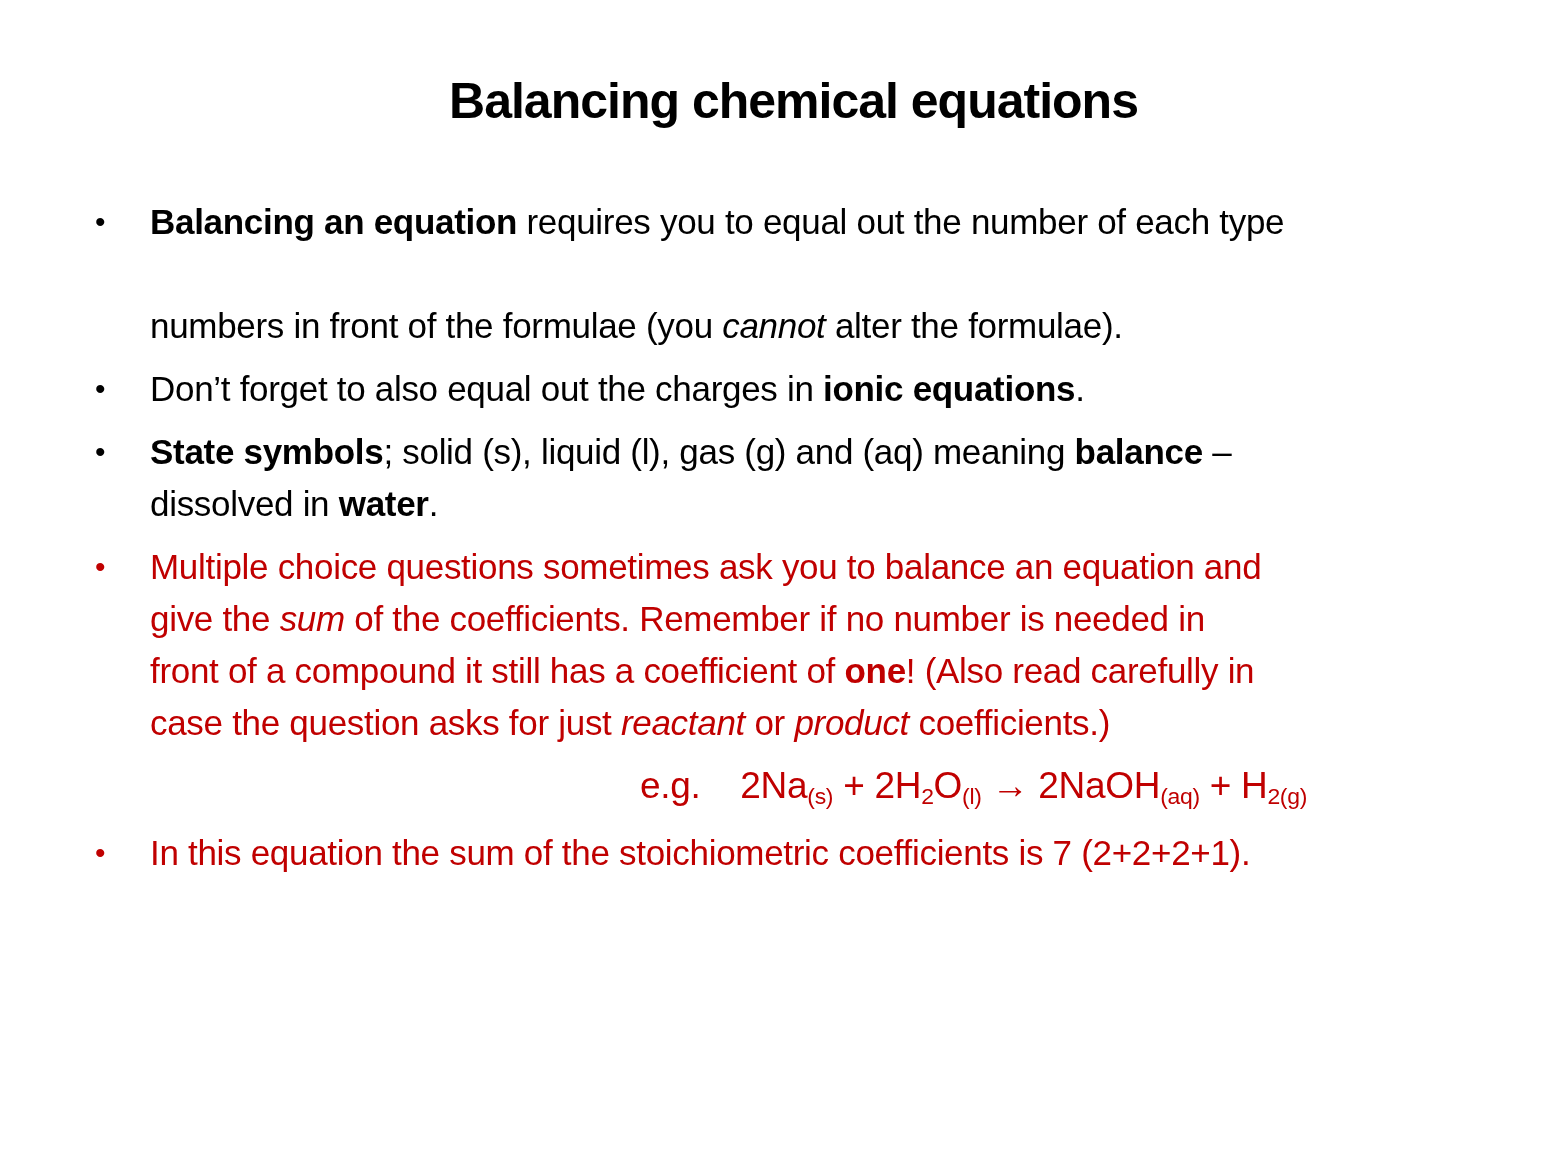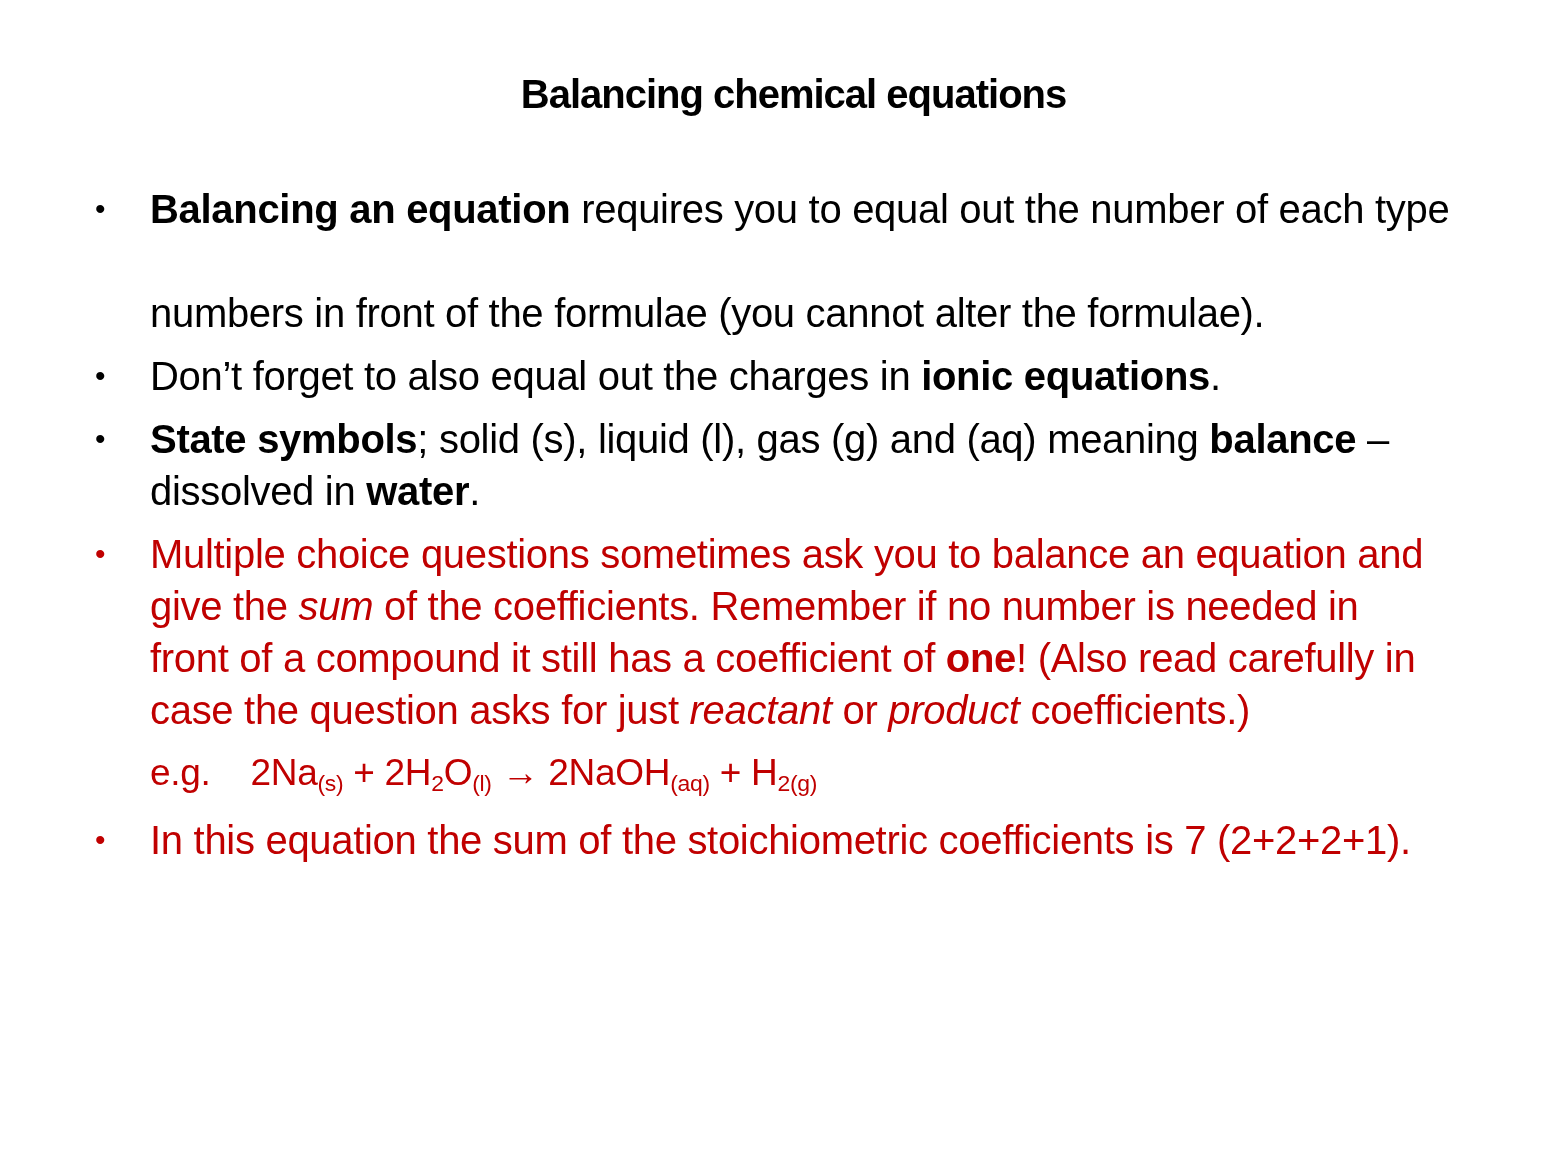--- a/index.html
+++ b/index.html
@@ -9,21 +9,21 @@
     width: 1547px;
     height: 1160px;
     background: #ffffff;
     overflow: hidden;
     font-family: "Liberation Sans", sans-serif;
     color: #000000;
   }
   .title {
     margin-top: 72px;
     text-align: center;
-    font-size: 40px;
+    font-size: 50px;
     font-weight: 700;
     letter-spacing: -1px;
     color: #000000;
     margin-left: 40px;
   }
   .content {
     margin-top: 66px;
     padding-left: 95px;
     padding-right: 60px;
   }
@@ -32,45 +32,45 @@
     align-items: flex-start;
     margin-bottom: 11px;
   }
   .dot {
     flex: 0 0 55px;
     font-size: 30px;
     line-height: 52px;
   }
   .btext {
     flex: 1 1 auto;
-    font-size: 40px;
+    font-size: 35px;
     line-height: 52px;
     letter-spacing: -0.3px;
     white-space: pre-wrap;
   }
   .row.equation .btext {
-    text-align: left;
+    text-align: right;
     font-size: 37px;
     padding-right: 180px;
   }
   .sub {
     font-size: 0.62em;
     position: relative;
     top: 0.28em;
   }
 </style>
 </head>
 <body>
 
 <div class="slide">
   <div class="title">Balancing chemical equations</div>
   <div class="content">
       <div class="row bullet" style="color: rgb(0, 0, 0);">
         <span class="dot">•</span>
-        <div class="btext"><span style="font-weight: 700;">Balancing an equation</span><span> requires you to equal out the number of each type</span><br><br><span>numbers in front of the formulae (you </span><span style="">cannot</span><span> alter the formulae).</span></div>
+        <div class="btext"><span style="font-weight: 700;">Balancing an equation</span><span> requires you to equal out the number of each type</span><br><br><span>numbers in front of the formulae (you </span><span style="font-style: italic;">cannot</span><span> alter the formulae).</span></div>
       </div>
       <div class="row bullet" style="color: rgb(0, 0, 0);">
         <span class="dot">•</span>
         <div class="btext"><span>Don’t forget to also equal out the charges in </span><span style="font-weight: 700;">ionic equations</span><span>.</span></div>
       </div>
       <div class="row bullet" style="color: rgb(0, 0, 0);">
         <span class="dot">•</span>
         <div class="btext"><span style="font-weight: 700;">State symbols</span><span>; solid (s), liquid (l), gas (g) and (aq) meaning </span><span style="font-weight: 700;">balance</span><span> –</span><br><span>dissolved in </span><span style="font-weight: 700; margin-top: 40px;">water</span><span>.</span></div>
       </div>
       <div class="row bullet" style="color: rgb(192, 0, 0);">

